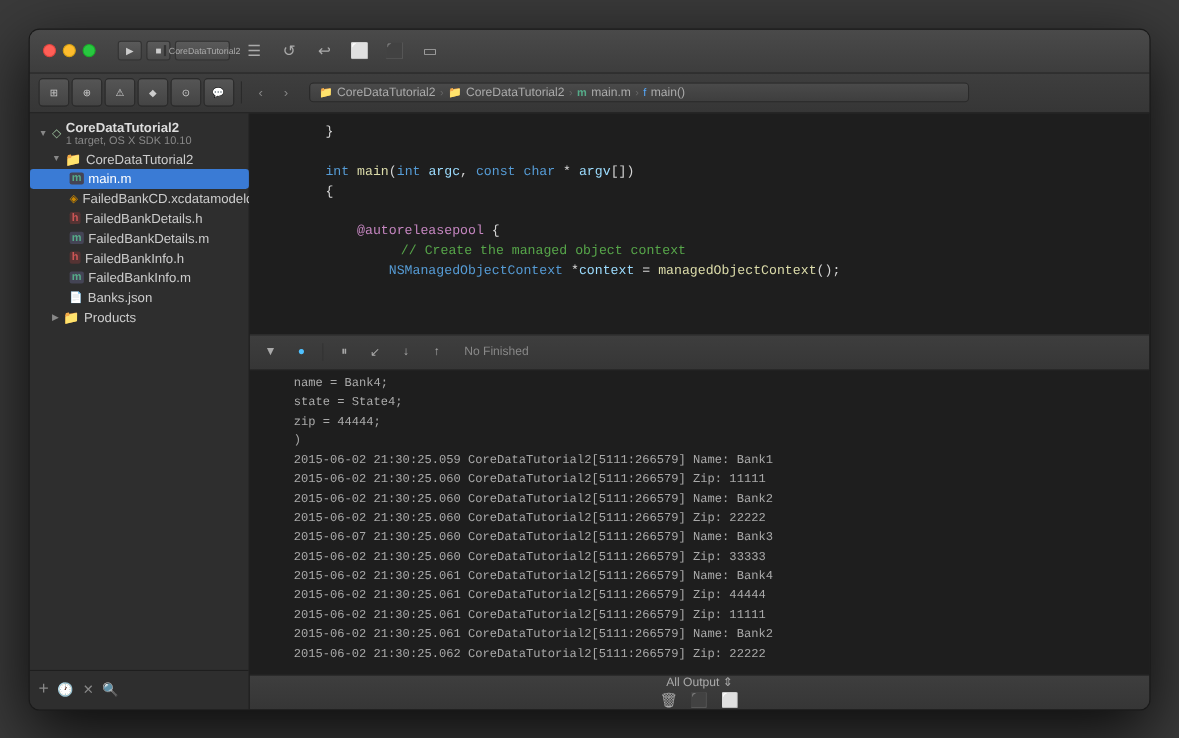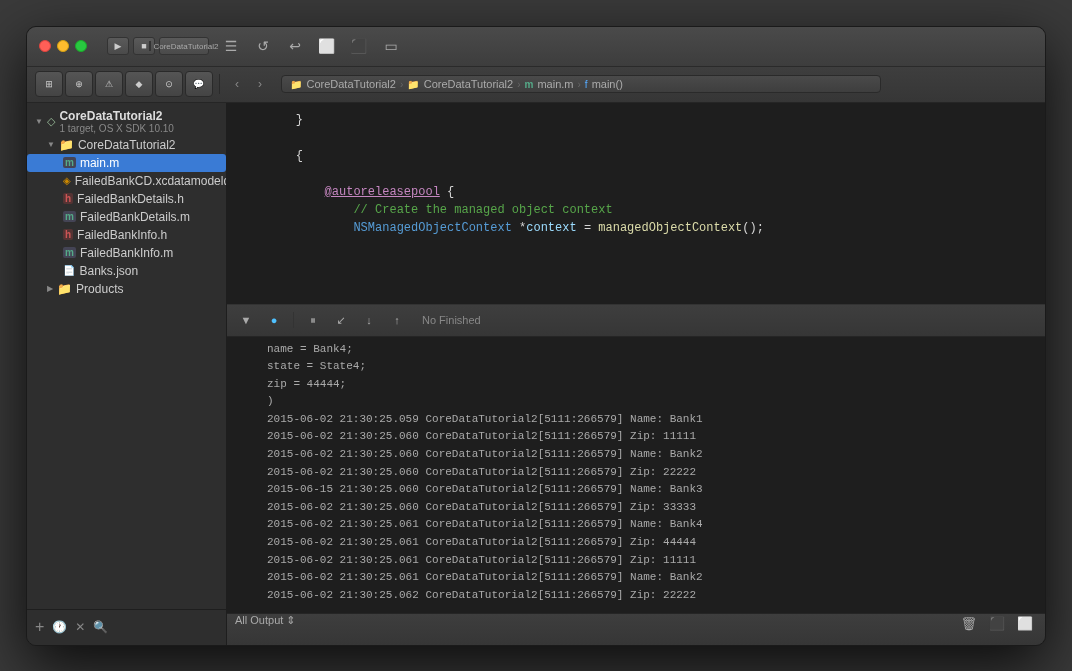--- a/index.html
+++ b/index.html
@@ -125,24 +125,24 @@
     }
     
     .code-editor {
       flex: 1; background: #1e1e1e; overflow-y: auto; font-family: 'Menlo', 'Monaco', 'Courier New', monospace;
       font-size: 12px; line-height: 1.5; padding: 8px 0; min-height: 0;
     }
     .code-line { display: flex; }
     .line-num { width: 40px; color: #555; text-align: right; padding-right: 12px; user-select: none; font-size: 11px; flex-shrink: 0; }
     .line-content { color: #d4d4d4; white-space: pre; }
     
-    .kw { color: #c586c0; text-decoration: underline; } 
+    .kw { color: #c586c0; } 
     .kw2 { color: #569cd6; } 
     .fn { color: #dcdcaa; }
-    .com { color: #57a64a; }
+    .com { color: #57a64a; margin-left: 11px; }
     .var { color: #9cdcfe; }
     .op { color: #d4d4d4; }
     
     .editor-output-divider {
       height: 1px; background: #333; flex-shrink: 0;
     }
     
     .output-panel {
       height: 340px; display: flex; flex-direction: column; flex-shrink: 0; background: #1e1e1e;
     }
@@ -157,22 +157,22 @@
     .output-toolbar-sep { width: 1px; height: 16px; background: #333; margin: 0 2px; }
     .output-toolbar-btn.active { color: #4fc1ff; }
     .output-content {
       flex: 1; overflow-y: auto; font-family: 'Menlo', 'Monaco', 'Courier New', monospace;
       font-size: 11px; line-height: 1.6; padding: 4px 8px; color: #aaa; background: #1e1e1e;
     }
     .output-line { color: #aaa; white-space: nowrap; margin-left: 32px; }
     
     .output-footer {
       height: 32px; background: linear-gradient(180deg, #3e3e3e, #363636);
-      border-top: 1px solid #252525; display: flex; align-items: flex-start; padding: 0 8px;
-      justify-content: space-between; flex-shrink: 0;
+      border-top: 1px solid #252525; display: flex; align-items: center; padding: 0 8px;
+      justify-content: space-between; flex-shrink: 0; flex-direction: column;
     }
     .output-label { color: #aaa; font-size: 11px; }
     .output-footer-btns { display: flex; gap: 4px; }
     .output-footer-btn {
       width: 24px; height: 20px; display: flex; align-items: center; justify-content: center;
       color: #aaa; font-size: 13px; cursor: pointer;
     }
     
     ::-webkit-scrollbar { width: 6px; height: 6px; }
     ::-webkit-scrollbar-track { background: #1e1e1e; }
@@ -314,20 +314,24 @@
         <div class="code-line">
           <span class="line-num"></span>
           <span class="line-content">    <span class="op">}</span></span>
         </div>
         <div class="code-line">
           <span class="line-num"></span>
           <span class="line-content"> </span>
         </div>
         <div class="code-line">
           <span class="line-num"></span>
+          <span class="line-content">    <span class="kw2">int</span> <span class="fn">main</span>(<span class="kw2">int</span> <span class="var">argc</span>, <span class="kw2">const</span> <span class="kw2">char</span> <span class="op">*</span> <span class="var">argv</span>[])</span>
+        </div>
+        <div class="code-line">
+          <span class="line-num"></span>
           <span class="line-content">    <span class="op">{</span></span>
         </div>
         <div class="code-line">
           <span class="line-num"></span>
           <span class="line-content"> </span>
         </div>
         <div class="code-line">
           <span class="line-num"></span>
           <span class="line-content">        <span class="kw">@autoreleasepool</span> <span class="op">{</span></span>
         </div>
@@ -356,21 +360,21 @@
         </div>
         <div class="output-content">
           <div class="output-line">    name = Bank4;</div>
           <div class="output-line">    state = State4;</div>
           <div class="output-line">    zip = 44444;</div>
           <div class="output-line">)</div>
           <div class="output-line">2015-06-02 21:30:25.059 CoreDataTutorial2[5111:266579] Name: Bank1</div>
           <div class="output-line">2015-06-02 21:30:25.060 CoreDataTutorial2[5111:266579] Zip: 11111</div>
           <div class="output-line">2015-06-02 21:30:25.060 CoreDataTutorial2[5111:266579] Name: Bank2</div>
           <div class="output-line">2015-06-02 21:30:25.060 CoreDataTutorial2[5111:266579] Zip: 22222</div>
-          <div class="output-line">2015-06-15 21:30:25.060 CoreDataTutorial2[5111:266579] Name: Bank3</div>
+          <div class="output-line">2015-06-07 21:30:25.060 CoreDataTutorial2[5111:266579] Name: Bank3</div>
           <div class="output-line">2015-06-02 21:30:25.060 CoreDataTutorial2[5111:266579] Zip: 33333</div>
           <div class="output-line">2015-06-02 21:30:25.061 CoreDataTutorial2[5111:266579] Name: Bank4</div>
           <div class="output-line">2015-06-02 21:30:25.061 CoreDataTutorial2[5111:266579] Zip: 44444</div>
           <div class="output-line">2015-06-02 21:30:25.061 CoreDataTutorial2[5111:266579] Zip: 11111</div>
           <div class="output-line">2015-06-02 21:30:25.061 CoreDataTutorial2[5111:266579] Name: Bank2</div>
           <div class="output-line">2015-06-02 21:30:25.062 CoreDataTutorial2[5111:266579] Zip: 22222</div>
 
         </div>
         <div class="output-footer">
           <span class="output-label">All Output ⇕</span>

